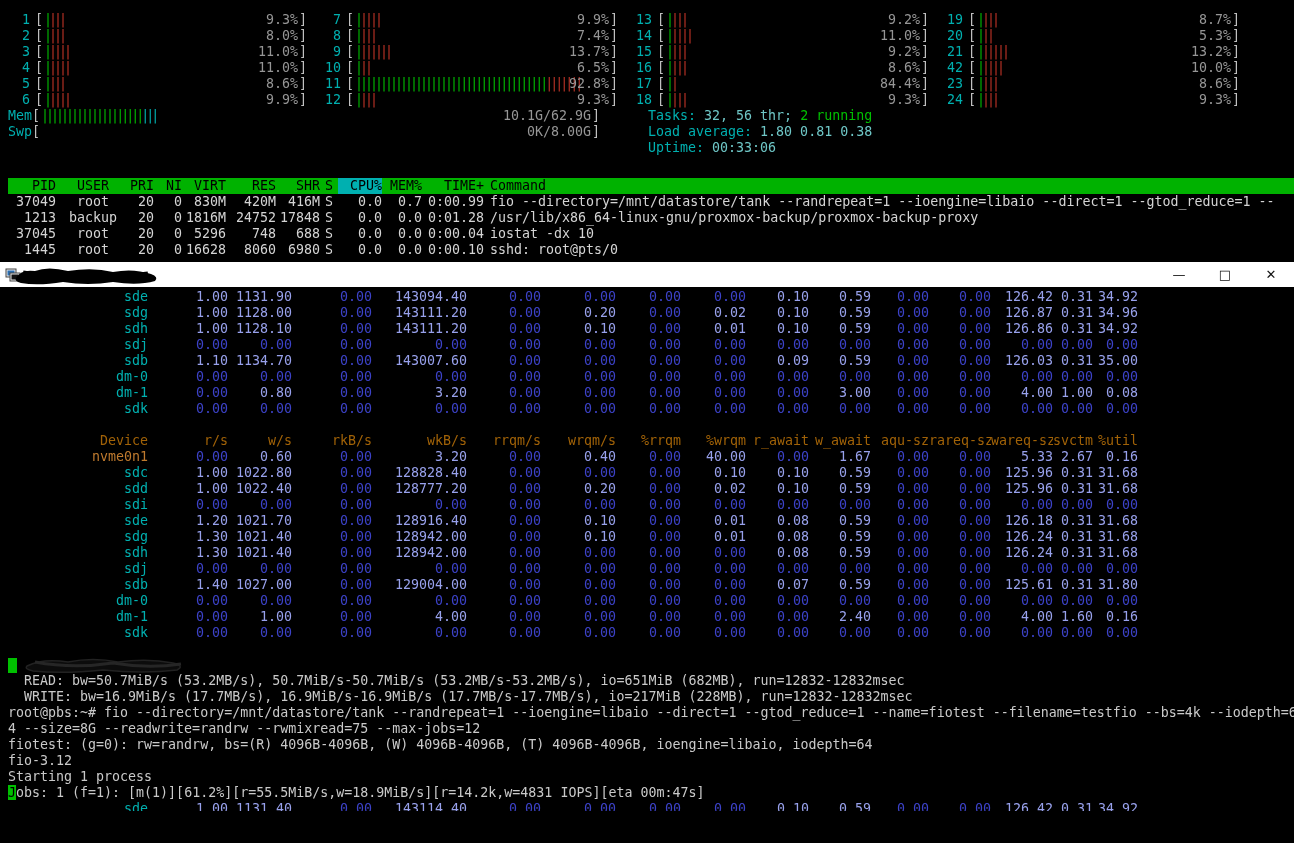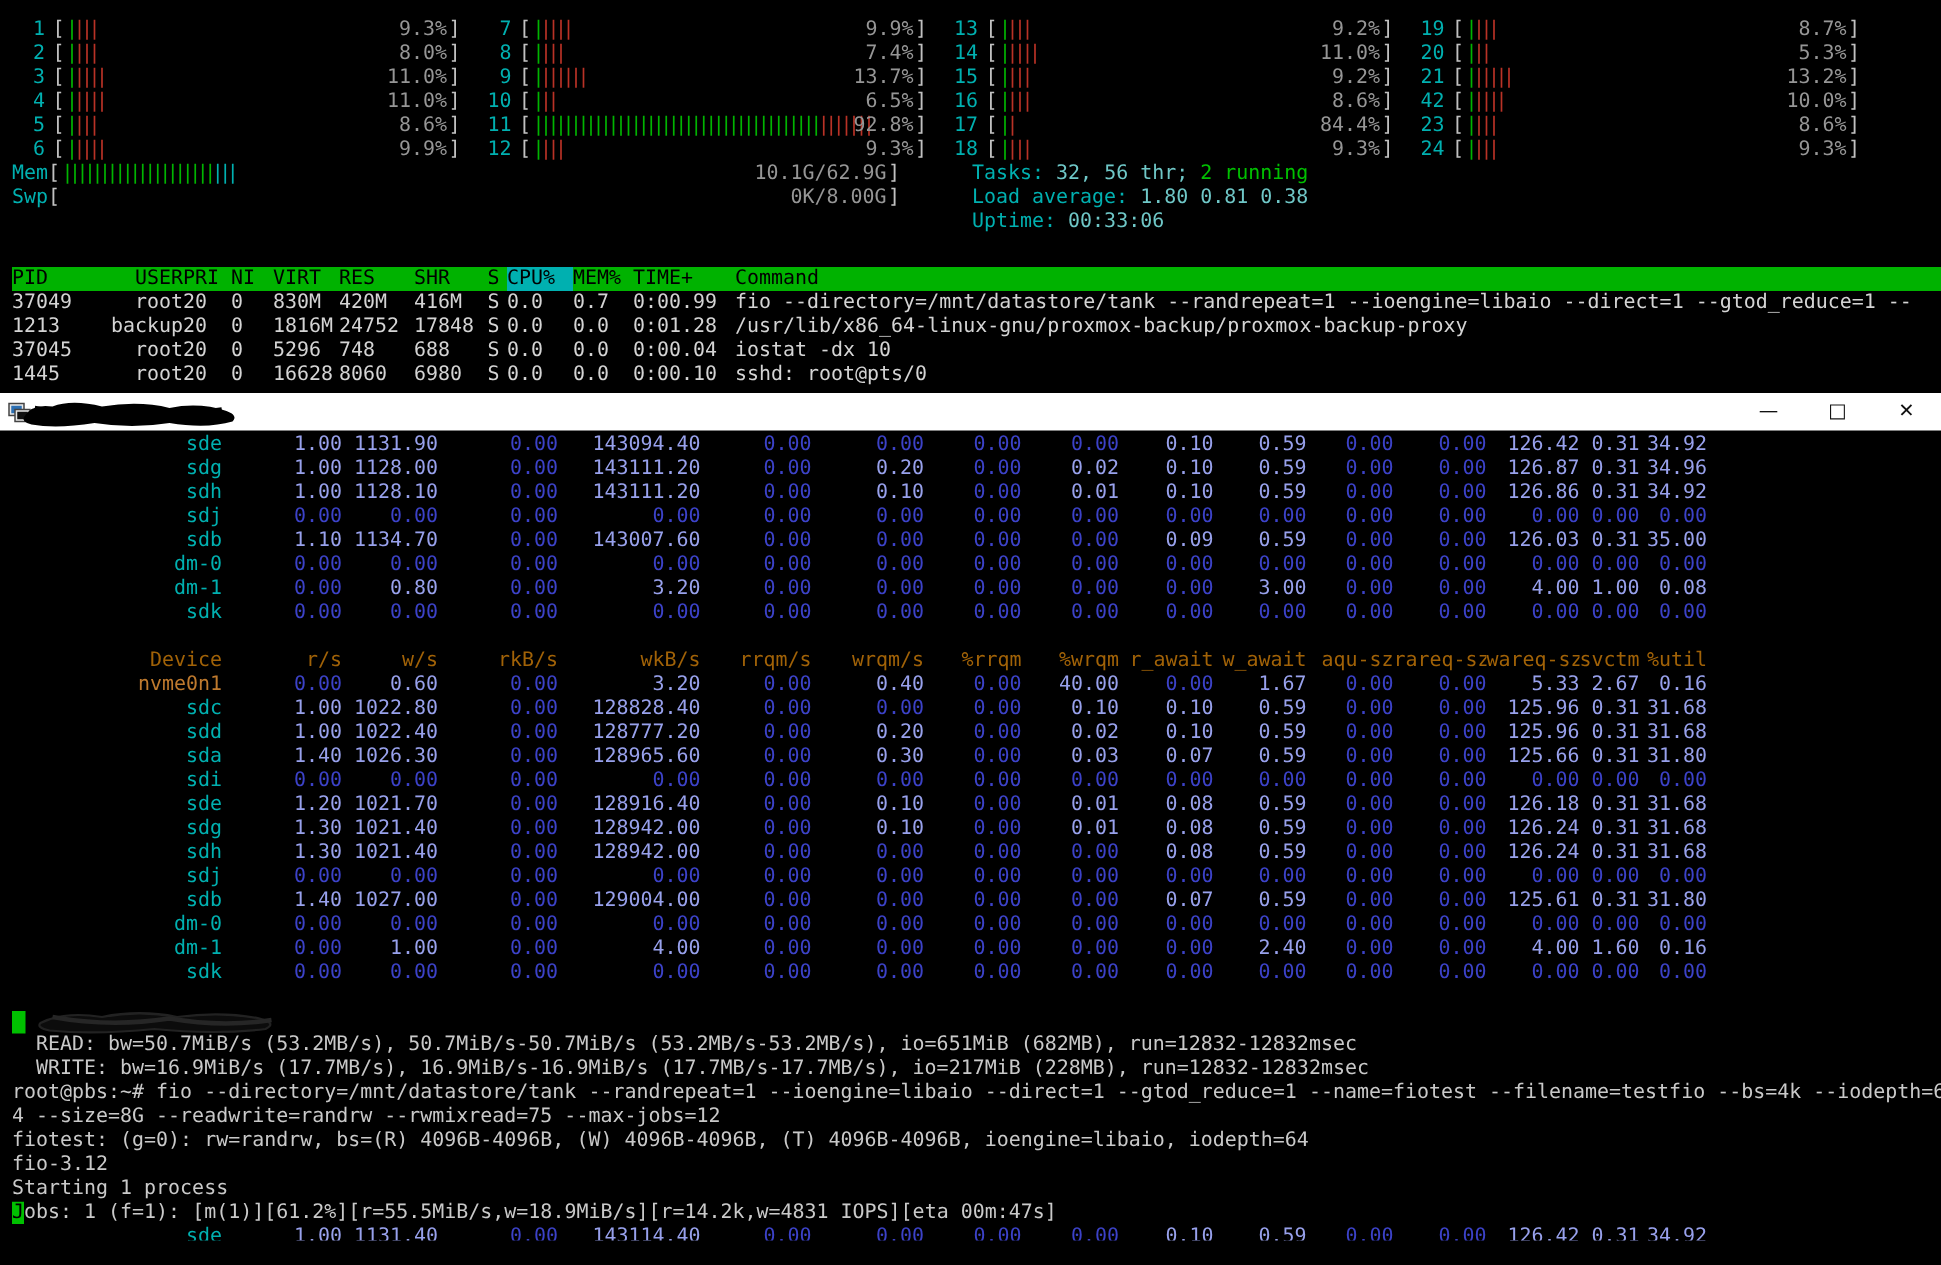--- a/index.html
+++ b/index.html
@@ -22,25 +22,25 @@
   .leftmeters{width:592px}
   .mline{display:flex;height:16px}
   .mlabel{color:var(--cyan,#00b0b0)}
   .tasks{margin-left:48px}
   .tasks div{height:16px}
   .tlabel{color:var(--cyan,#00b0b0)}
   .tval{color:#6fc7c7}
   .trun{color:var(--running_green,#00c000)}
   table{border-collapse:collapse;table-layout:fixed}
   .proc{width:1294px;margin-top:22px}
-  .proc th,.proc td{height:16px;padding:0;overflow:hidden;white-space:nowrap;font-weight:normal;text-align:left}
+  .proc th,.proc td{height:16px;padding:0;overflow:hidden;white-space:nowrap;font-weight:normal;text-align:right}
   .proc thead th{background:var(--header_green,#00b200);color:#000}
   .proc thead th.sort{background:var(--sort_cyan,#00b0b0)}
   .proc td{color:#d4d4d4}
-  .proc th:nth-child(2),.proc td:nth-child(2){text-align:right;padding-left:8px}
+  .proc th:nth-child(2),.proc td:nth-child(2){text-align:center;padding-left:8px}
   .proc th:nth-child(8),.proc td:nth-child(8){text-align:center}
   .proc th:nth-child(12),.proc td:nth-child(12){text-align:left;padding-left:6px}
   .otheruser{color:#8f8f8f}
   
   .titlebar{height:25px;background:#fff;display:flex;align-items:center;margin-top:4px}
   .appicon{margin-left:5px;display:inline-flex}
   .scribble1{margin-left:-8px;margin-top:2px}
   .tbspacer{flex:1}
   .tbbtn{width:46px;text-align:center;color:#111;font-family:"DejaVu Sans","Liberation Sans",sans-serif;font-size:13px;cursor:default}
   
@@ -681,38 +681,20 @@
             <td class="v">0.20</td>
             <td class="z">0.00</td>
             <td class="v">0.02</td>
             <td class="v">0.10</td>
             <td class="v">0.59</td>
             <td class="z">0.00</td>
             <td class="z">0.00</td>
             <td class="v">125.96</td>
             <td class="v">0.31</td>
             <td class="v">31.68</td>
-          </tr>
-          <tr>
-            <td class="dev">sda</td>
-            <td class="v">1.40</td>
-            <td class="v">1026.30</td>
-            <td class="z">0.00</td>
-            <td class="v">128965.60</td>
-            <td class="z">0.00</td>
-            <td class="v">0.30</td>
-            <td class="z">0.00</td>
-            <td class="v">0.03</td>
-            <td class="v">0.07</td>
-            <td class="v">0.59</td>
-            <td class="z">0.00</td>
-            <td class="z">0.00</td>
-            <td class="v">125.66</td>
-            <td class="v">0.31</td>
-            <td class="v">31.80</td>
           </tr>
           <tr>
             <td class="dev">sdi</td>
             <td class="z">0.00</td>
             <td class="z">0.00</td>
             <td class="z">0.00</td>
             <td class="z">0.00</td>
             <td class="z">0.00</td>
             <td class="z">0.00</td>
             <td class="z">0.00</td>

